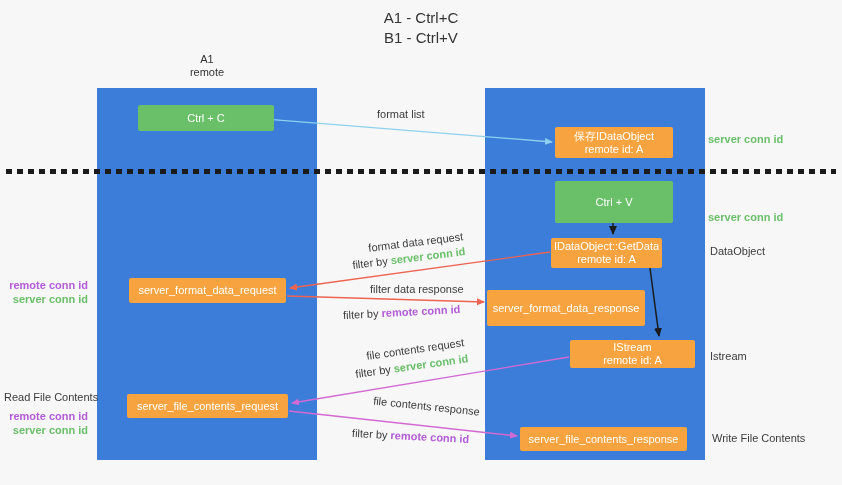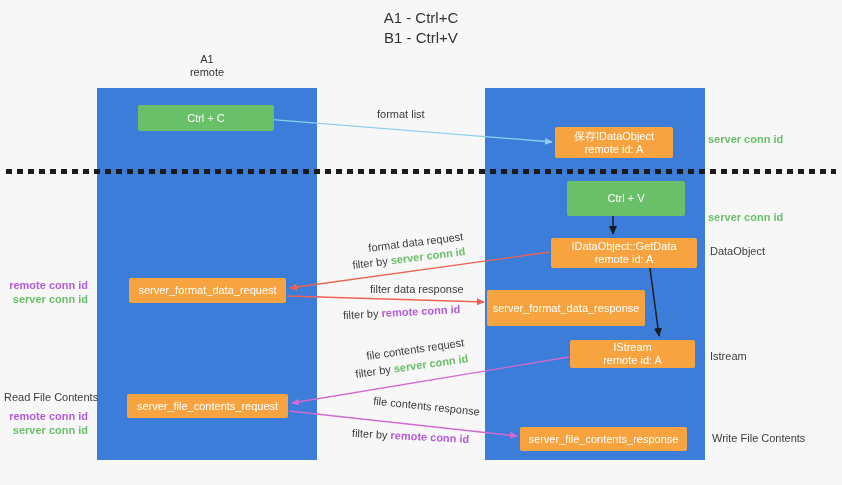--- a/index.html
+++ b/index.html
@@ -72,24 +72,24 @@
     <span>server_format_data_request</span>
   </div>
   <div class="box orange-box" style="left:127px; top:394px; width:161px; height:24px;justify-content:center;">
     <span>server_file_contents_request</span>
   </div>
 
   <div class="box orange-box" style="left:555px; top:127px; width:118px; height:31px;">
     <span>保存IDataObject</span>
     <span>remote id: A</span>
   </div>
-  <div class="box green-box" style="left:555px; top:181px; width:118px; height:35px;margin-left:12px;">
+  <div class="box green-box" style="left:555px; top:181px; width:118px; height:42px;">
     <span>Ctrl + V</span>
   </div>
-  <div class="box orange-box" style="left:551px; top:238px; width:146px; height:30px;">
+  <div class="box orange-box" style="left:551px; top:238px; width:111px; height:30px;">
     <span>IDataObject::GetData</span>
     <span>remote id: A</span>
   </div>
   <div class="box orange-box" style="left:487px; top:290px; width:158px; height:36px;align-items:center;">
     <span>server_format_data_response</span>
   </div>
   <div class="box orange-box" style="left:570px; top:340px; width:125px; height:28px;">
     <span>IStream</span>
     <span>remote id: A</span>
   </div>

